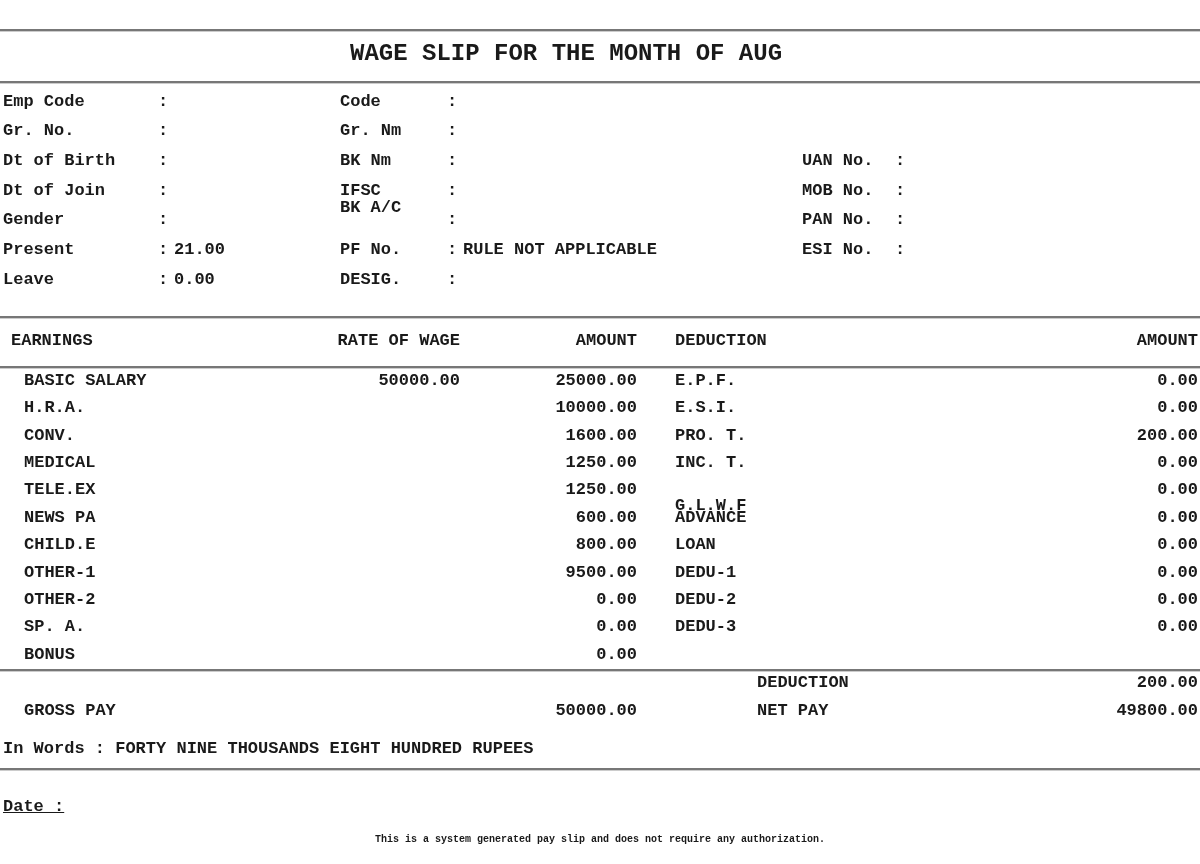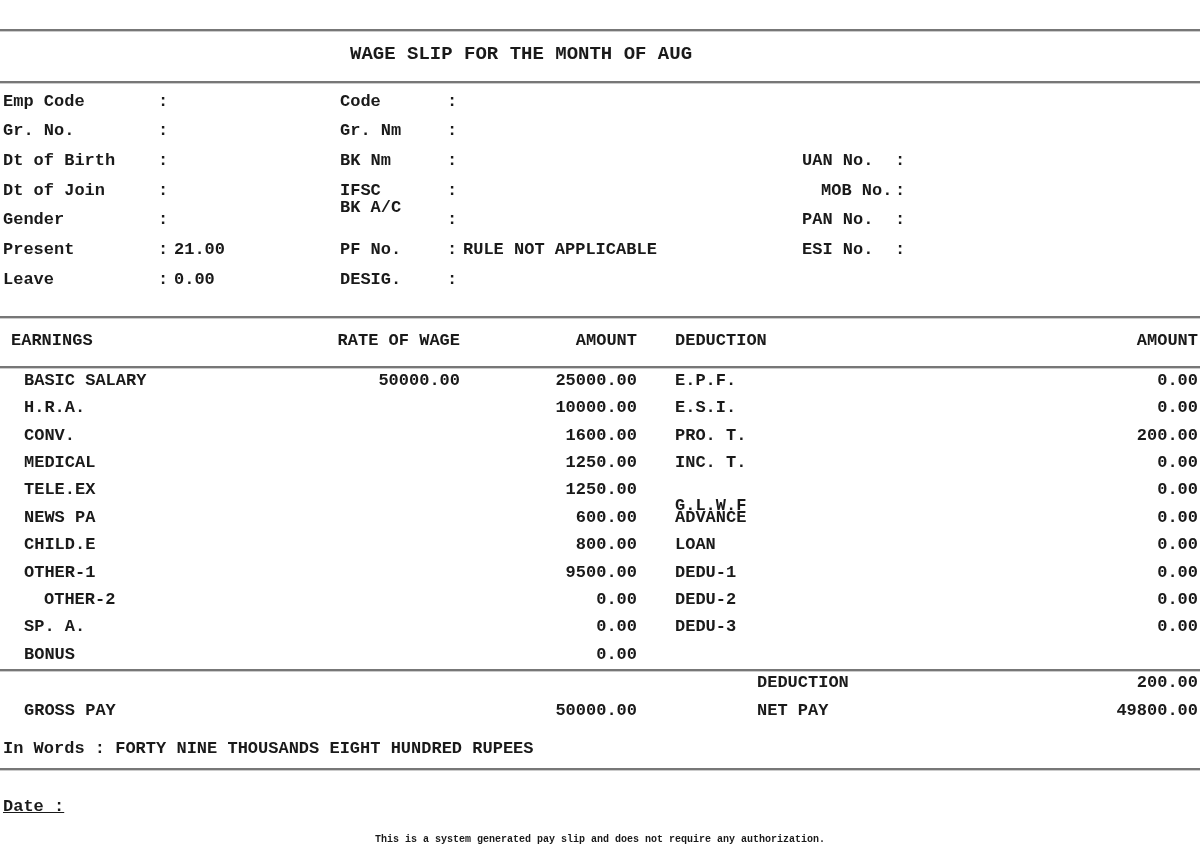--- a/index.html
+++ b/index.html
@@ -2,21 +2,21 @@
 <html><head>
 <meta charset="utf-8">
 <style>
   html, body { margin:0; padding:0; background:#ffffff; }
   body { width:1200px; height:864px; position:relative; overflow:hidden;
          font-family: "Liberation Mono", "DejaVu Sans Mono", monospace;
          font-weight:bold; color:#1a1a1a; font-size:17px; }
   .hr { position:absolute; left:0; width:1200px; height:2px; background:#777; border-bottom:1px solid #ccc; }
   .t { position:absolute; white-space:pre; line-height:20px; }
   .r { text-align:right; }
-  .title { font-size:19px; }
+  .title { font-size:24px; }
   .footer-note { font-size:10px; }
 </style>
 </head>
 <body>
 
 <div class="hr" style="top:29px;"></div>
 <div class="t title" style="left:350px; top:44px;">WAGE SLIP FOR THE MONTH OF AUG</div>
 <div class="hr" style="top:81px;"></div>
 
 <div>
@@ -73,21 +73,21 @@
   <div class="t" style="left:463px; top:240px;">RULE NOT APPLICABLE</div>
 
   <div class="t" style="left:340px; top:270px;">DESIG.</div>
   <div class="t" style="left:447px; top:270px;">:</div>
   <div class="t" style="left:463px; top:270px;"></div>
 
   <div class="t" style="left:802px; top:151px;">UAN No.</div>
   <div class="t" style="left:895px; top:151px;">:</div>
   <div class="t" style="left:911px; top:151px;"></div>
 
-  <div class="t" style="left:802px; top:181px;margin-left:19px;">MOB No.</div>
+  <div class="t" style="left:802px; top:181px;">MOB No.</div>
   <div class="t" style="left:895px; top:181px;">:</div>
   <div class="t" style="left:911px; top:181px;"></div>
 
   <div class="t" style="left:802px; top:210px;">PAN No.</div>
   <div class="t" style="left:895px; top:210px;">:</div>
   <div class="t" style="left:911px; top:210px;"></div>
 
   <div class="t" style="left:802px; top:240px;">ESI No.</div>
   <div class="t" style="left:895px; top:240px;">:</div>
   <div class="t" style="left:911px; top:240px;"></div>
@@ -129,21 +129,21 @@
   </div>
   <div>
     <div class="t" style="left:24px; top:535px;">CHILD.E</div>
     <div class="t r" style="left:480px; width:157px; top:535px;">800.00</div>
   </div>
   <div>
     <div class="t" style="left:24px; top:563px;">OTHER-1</div>
     <div class="t r" style="left:480px; width:157px; top:563px;">9500.00</div>
   </div>
   <div>
-    <div class="t" style="left:24px; top:590px;margin-left:20px;">OTHER-2</div>
+    <div class="t" style="left:24px; top:590px;">OTHER-2</div>
     <div class="t r" style="left:480px; width:157px; top:590px;">0.00</div>
   </div>
   <div>
     <div class="t" style="left:24px; top:617px;">SP. A.</div>
     <div class="t r" style="left:480px; width:157px; top:617px;">0.00</div>
   </div>
   <div>
     <div class="t" style="left:24px; top:645px;">BONUS</div>
     <div class="t r" style="left:480px; width:157px; top:645px;">0.00</div>
   </div>

